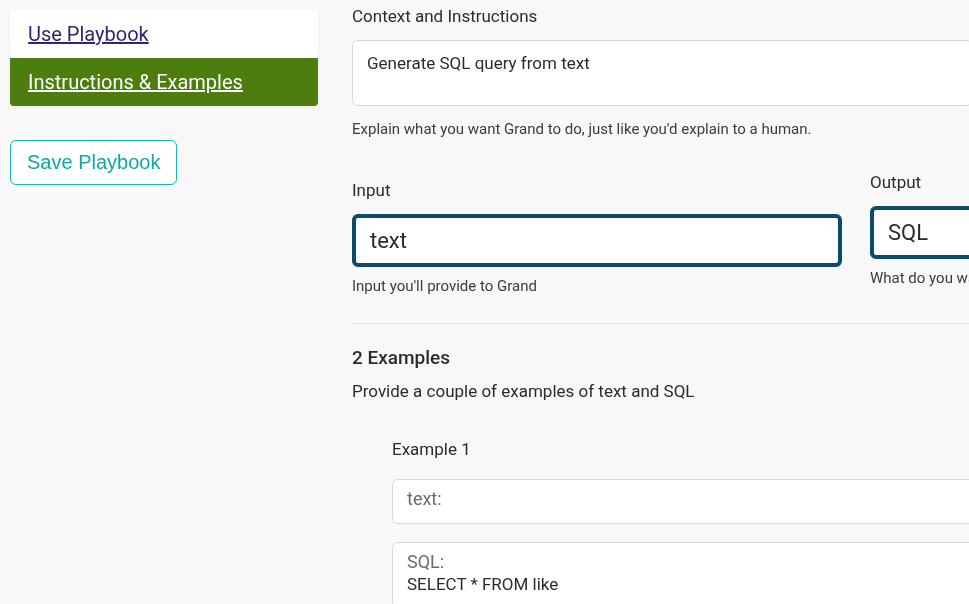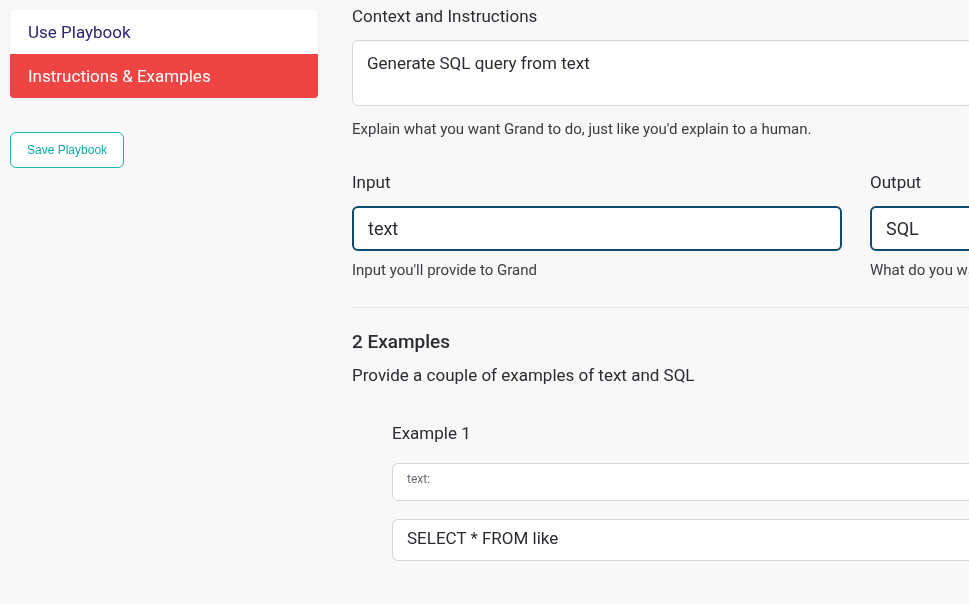--- a/index.html
+++ b/index.html
@@ -21,36 +21,37 @@
       flex-shrink: 0;
     }
     .nav-card {
       background: #fff;
       border-radius: 4px;
       box-shadow: 0 1px 3px rgba(0,0,0,0.08);
       overflow: hidden;
     }
     .nav-item {
       padding: 12px 18px;
-      font-size: 17px;
+      font-size: 20px;
       color: #2d2672;
       cursor: pointer;
+      text-decoration: underline;
     }
     .nav-item.active {
-      background: #ef4444;
+      background: #4d7c0f;
       color: #fff;
     }
     .save-btn {
       margin-top: 34px;
       display: inline-block;
       border: 1px solid #1ab3b3;
       color: #0fa7a7;
       background: #fff;
       padding: 10px 16px;
-      font-size: 12px;
+      font-size: 20px;
       border-radius: 6px;
       cursor: pointer;
     }
     .main {
       flex: 1;
       padding: 0 0 0 24px;
       color: #2b2b33;
     }
     .section-label {
       font-size: 17px;
@@ -79,34 +80,35 @@
       display: flex;
       gap: 28px;
       margin-top: 34px;
     }
     .io-col {
       display: flex;
       flex-direction: column;
     }
     .io-col.input-col {
       width: 490px;
+      margin-top: 8px;
     }
     .io-col.output-col {
       width: 130px;
     }
     .io-label {
       font-size: 17px;
       margin-bottom: 14px;
     }
     .text-input {
-      border: 2px solid #0c4a6e;
+      border: 4px solid #0c4a6e;
       border-radius: 6px;
       background: #fff;
       padding: 10px 14px;
-      font-size: 18px;
+      font-size: 22px;
       color: #2b2b33;
       font-family: inherit;
       width: 100%;
     }
     .divider {
       border: none;
       border-top: 1px solid #e4e4e9;
       margin: 28px 0 22px 0;
       width: 620px;
     }
@@ -128,21 +130,21 @@
     }
     .example-box {
       border: 1px solid #d6d6dd;
       border-radius: 6px;
       background: #fff;
       padding: 8px 14px 12px 14px;
       margin-bottom: 18px;
       width: 590px;
     }
     .example-box-label {
-      font-size: 12px;
+      font-size: 18px;
       color: #6b6b74;
       margin-bottom: 2px;
     }
     .example-box-value {
       font-size: 17px;
       color: #2b2b33;
     }
   </style>
 </head>
 <body>
@@ -180,17 +182,18 @@
   <div class="examples-sub">Provide a couple of examples of text and SQL</div>
 
   <div class="example-block">
     <div class="example-title">Example 1</div>
 
     <div class="example-box">
       <div class="example-box-label">text:</div>
     </div>
 
     <div class="example-box">
+      <div class="example-box-label">SQL:</div>
       <div class="example-box-value">SELECT * FROM like</div>
     </div>
   </div>
 
 </div>
 
 </body></html>

